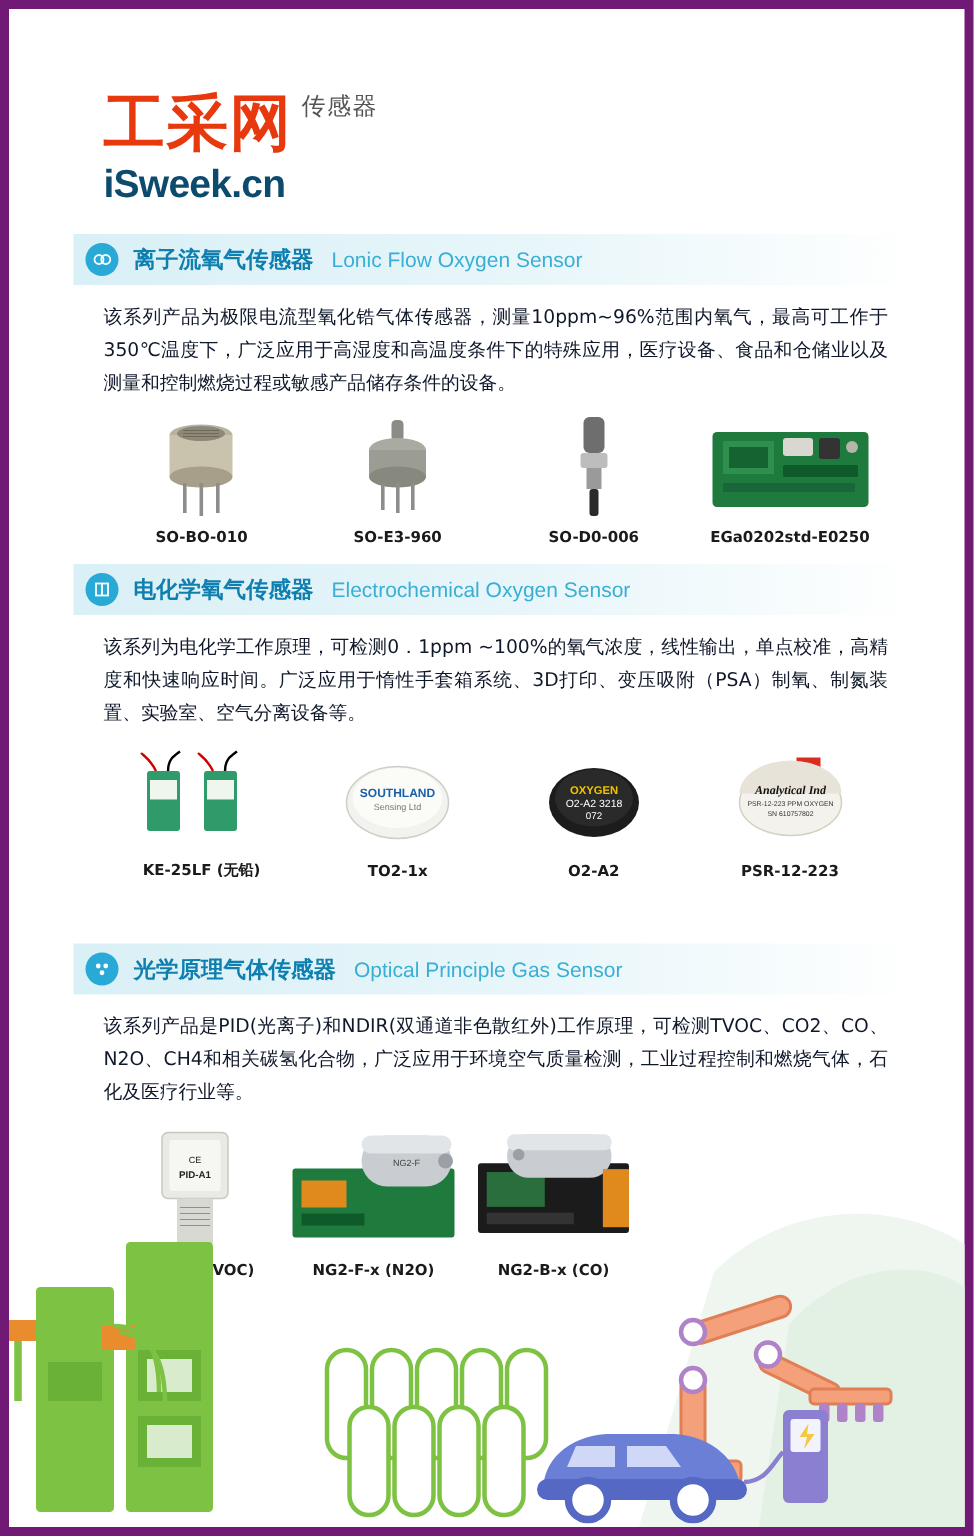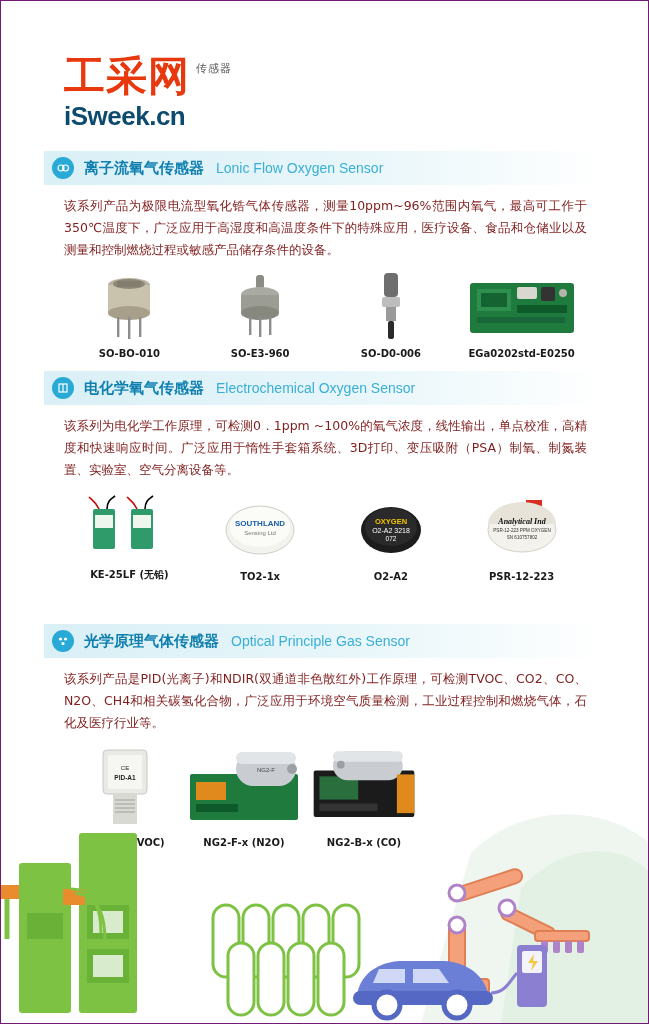--- a/index.html
+++ b/index.html
@@ -6,37 +6,37 @@
   html, body { margin:0; padding:0; }
   body {
     width: 649px; height: 1024px;
     background: #ffffff;
     font-family: "Liberation Sans", sans-serif;
     position: relative;
     overflow: hidden;
   }
   .page {
     position:relative; width:649px; height:1024px;
-    border: 1px solid #701a75;
+    border: 6px solid #701a75;
     background:#fff;
     overflow:hidden;
   }
   
   .logo-wrap {
     position:absolute; left:63px; top:55px;
     display:flex; flex-direction:column;
   }
   .logo-row { display:flex; align-items:flex-end; }
   .logo-cn {
     font-family:"DejaVu Sans", sans-serif;
     font-size:41px; font-weight:bold; color:#e8380d;
     letter-spacing:1px; line-height:1;
   }
   .logo-sub {
-    font-size:11px; color:#555; margin-left:6px; margin-bottom:21px;
+    font-size:16px; color:#555; margin-left:6px; margin-bottom:21px;
     letter-spacing:1px;
   }
   .logo-en {
     font-size:26px; font-weight:bold; color:#0c4a6e;
     margin-top:4px; letter-spacing:-0.5px;
   }
   
   .section { position:absolute; left:0; width:649px; }
   .bar {
     margin:0 43px; height:34px;
@@ -53,21 +53,21 @@
   .bar-title-cn {
     font-size:15px; font-weight:bold; color:#0f7fb0;
     font-family:"DejaVu Sans", sans-serif;
     margin-right:12px;
   }
   .bar-title-en {
     font-size:14px; color:#3aafd6; font-weight:normal;
   }
   .desc {
     margin:10px 63px 0 63px; width:523px;
-    font-size:12.5px; line-height:1.75; color:#7f1d1d;
+    font-size:12.5px; line-height:1.75; color:#0f172a;
     font-family:"DejaVu Sans", sans-serif;
     text-align:justify;
   }
   
   .products {
     margin:10px 63px 0 63px;
     display:flex; justify-content:space-around; align-items:flex-end;
   }
   .product { text-align:center; width:120px; }
   .product .art { height:70px; display:flex; align-items:flex-end; justify-content:center; }

